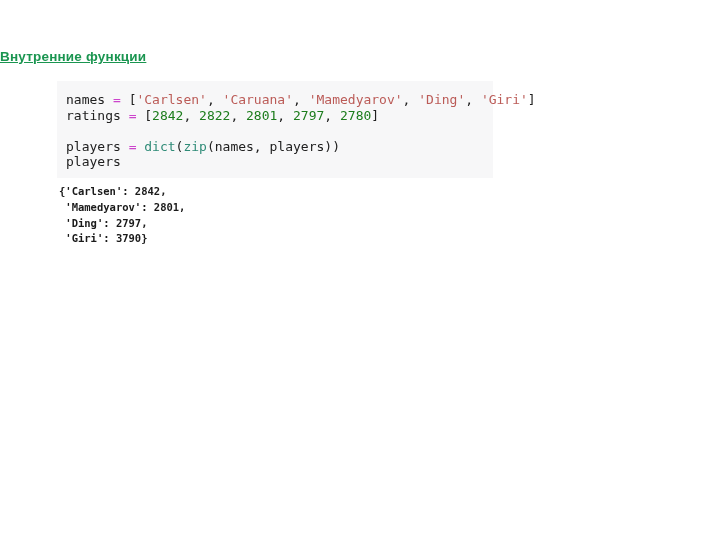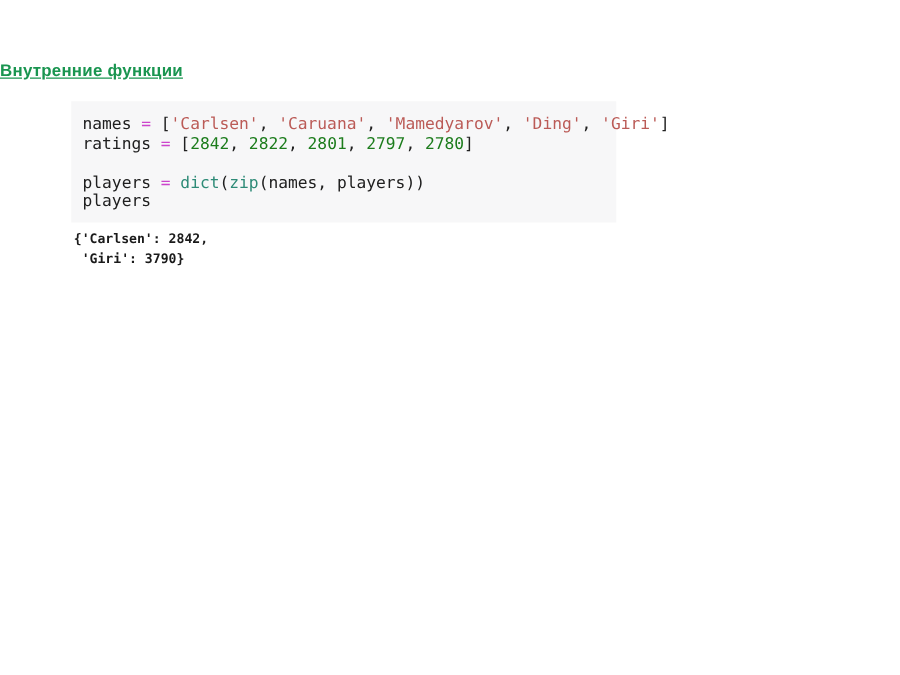--- a/index.html
+++ b/index.html
@@ -85,14 +85,16 @@
 <div class="code-line"><span class="tok-name">names</span><span class="tok-punct"> </span><span class="tok-op">=</span><span class="tok-punct"> </span><span class="tok-punct">[</span><span class="tok-str">'Carlsen'</span><span class="tok-punct">, </span><span class="tok-str">'Caruana'</span><span class="tok-punct">, </span><span class="tok-str">'Mamedyarov'</span><span class="tok-punct">, </span><span class="tok-str">'Ding'</span><span class="tok-punct">, </span><span class="tok-str">'Giri'</span><span class="tok-punct">]</span></div>
     <div class="code-line"><span class="tok-name">ratings</span><span class="tok-punct"> </span><span class="tok-op">=</span><span class="tok-punct"> </span><span class="tok-punct">[</span><span class="tok-num">2842</span><span class="tok-punct">, </span><span class="tok-num">2822</span><span class="tok-punct">, </span><span class="tok-num">2801</span><span class="tok-punct">, </span><span class="tok-num">2797</span><span class="tok-punct">, </span><span class="tok-num">2780</span><span class="tok-punct">]</span></div>
     <div class="code-line blank">&nbsp;</div>
     <div class="code-line"><span class="tok-name">players</span><span class="tok-punct"> </span><span class="tok-op">=</span><span class="tok-punct"> </span><span class="tok-built">dict</span><span class="tok-punct">(</span><span class="tok-built">zip</span><span class="tok-punct">(names, players))</span></div>
     <div class="code-line"><span class="tok-name">players</span></div>
   </div>
 
 <div id="output-block">
 
 <div class="out-line">{'Carlsen': 2842,</div>
+    <div class="out-line"> 'Mamedyarov': 2801,</div>
+    <div class="out-line"> 'Ding': 2797,</div>
     <div class="out-line"> 'Giri': 3790}</div>
   </div>
 
 </body></html>

